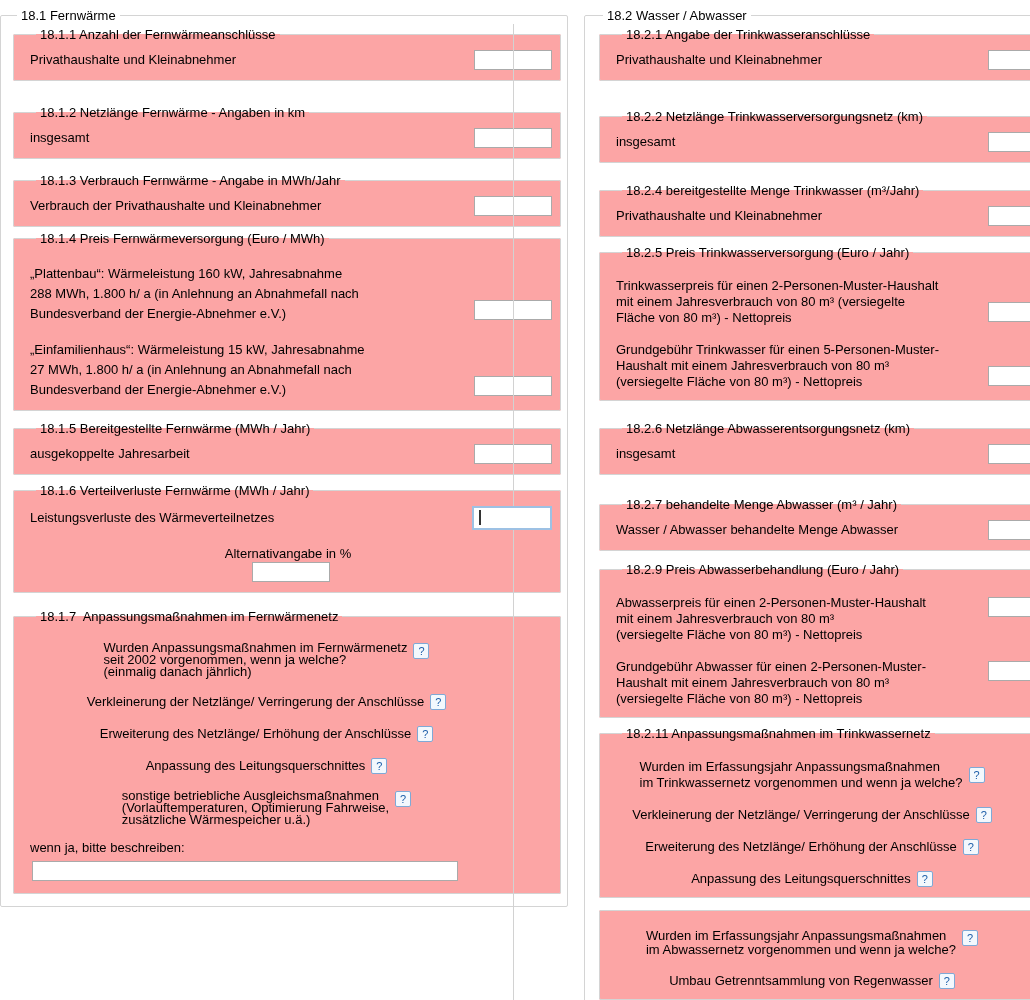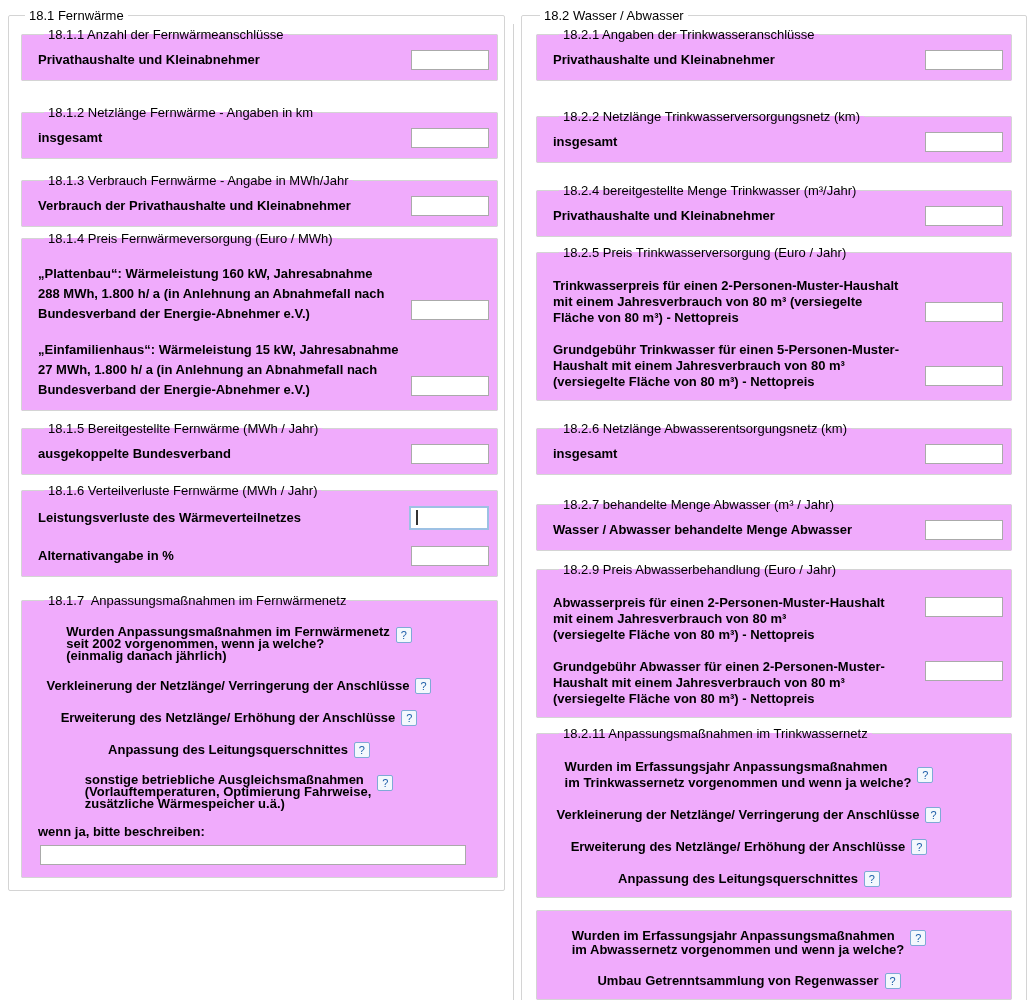--- a/index.html
+++ b/index.html
@@ -14,40 +14,40 @@
     font-family: "Liberation Sans", sans-serif;
     font-size: 13px;
     color: #000000;
     position: relative;
   }
   .page {
     display: flex;
     align-items: flex-start;
     padding-top: 8px;
   }
-  .col-left  { width: 497px; margin-left: 8px; flex: 0 0 auto; }
+  .col-left  { width: 568px; flex: 0 0 auto; }
   .col-right { width: 506px; margin-left: 16px; flex: 0 0 auto; }
 
   .divider {
     position: absolute;
     left: 513px;
     top: 24px;
     bottom: 0;
     width: 1px;
     background: #d2d2d2;
   }
 
   fieldset {
     border: 1px solid #d4d4d4;
     border-radius: 2px;
     margin: 0;
   }
   fieldset.outer { padding: 4px 6px 12px 12px; }
   .col-right fieldset.outer { padding-right: 14px; padding-left: 14px; padding-bottom: 90px; }
-  fieldset.inner { padding: 2px 8px 10px 16px; background: #f0abfc; }
+  fieldset.inner { padding: 2px 8px 10px 16px; background: #fca5a5; }
 
   legend {
     padding: 0 4px;
     white-space: pre;
   }
   fieldset.outer > legend { margin-left: 4px; }
   fieldset.inner > legend { margin-left: 6px; }
 
   
   #f111 { margin-bottom: 24px; }
@@ -68,37 +68,36 @@
   .row {
     display: flex;
     justify-content: space-between;
     align-items: center;
     margin-top: 6px;
   }
   .row.para   { margin-top: 16px; align-items: flex-end; }
   .row.para .txt { margin-bottom: 4px; }
   .row.para-top { margin-top: 16px; align-items: flex-start; }
   .row.para-top .txt { margin-top: 2px; }
-  .row.gap    { margin-top: 16px; }
+  .row.gap    { margin-top: 16px; flex-direction: column; }
 
   .qrow {
     display: flex;
     justify-content: center;
     align-items: center;
     margin-top: 16px;
   }
   .qrow.top { align-items: flex-start; }
   .col-left  .qrow .help { margin-right: 49px; }
   .col-right .qrow .help { margin-right: 58px; }
 
   .label {
     line-height: 16px;
     white-space: pre-line;
     padding-right: 6px;
-    font-weight: bold;
   }
   .lh20 { line-height: 20px; }
   .lh16 { line-height: 16px; }
   .lh14 { line-height: 14px; }
   .lh12 { line-height: 12px; }
 
   input.txt {
     box-sizing: border-box;
     width: 78px;
     height: 20px;
@@ -202,21 +201,21 @@
           <span class="label lh20">„Einfamilienhaus“: Wärmeleistung 15 kW, Jahresabnahme
 27 MWh, 1.800 h/ a (in Anlehnung an Abnahmefall nach
 Bundesverband der Energie-Abnehmer e.V.)</span>
           <input type="text" class="txt" style="">
         </div>
       </fieldset>
 
       <fieldset class="inner" id="f115">
         <legend>18.1.5 Bereitgestellte Fernwärme (MWh / Jahr)</legend>
         <div class="row">
-          <span class="label">ausgekoppelte Bundesverband</span>
+          <span class="label">ausgekoppelte Jahresarbeit</span>
           <input type="text" class="txt" style="">
         </div>
       </fieldset>
 
       <fieldset class="inner" id="f116">
         <legend>18.1.6 Verteilverluste Fernwärme (MWh / Jahr)</legend>
         <div class="row">
           <span class="label">Leistungsverluste des Wärmeverteilnetzes</span>
           <span class="focus-wrap">
             <input type="text" class="txt focused" style="">
@@ -260,21 +259,21 @@
       </fieldset>
 
     </fieldset>
   </div>
 
   <div class="col-right">
     <fieldset class="outer">
       <legend>18.2 Wasser / Abwasser</legend>
 
       <fieldset class="inner" id="f221">
-        <legend>18.2.1 Angaben der Trinkwasseranschlüsse</legend>
+        <legend>18.2.1 Angabe der Trinkwasseranschlüsse</legend>
         <div class="row">
           <span class="label">Privathaushalte und Kleinabnehmer</span>
           <input type="text" class="txt" style="">
         </div>
       </fieldset>
 
       <fieldset class="inner" id="f222">
         <legend>18.2.2 Netzlänge Trinkwasserversorgungsnetz (km)</legend>
         <div class="row">
           <span class="label">insgesamt</span>

